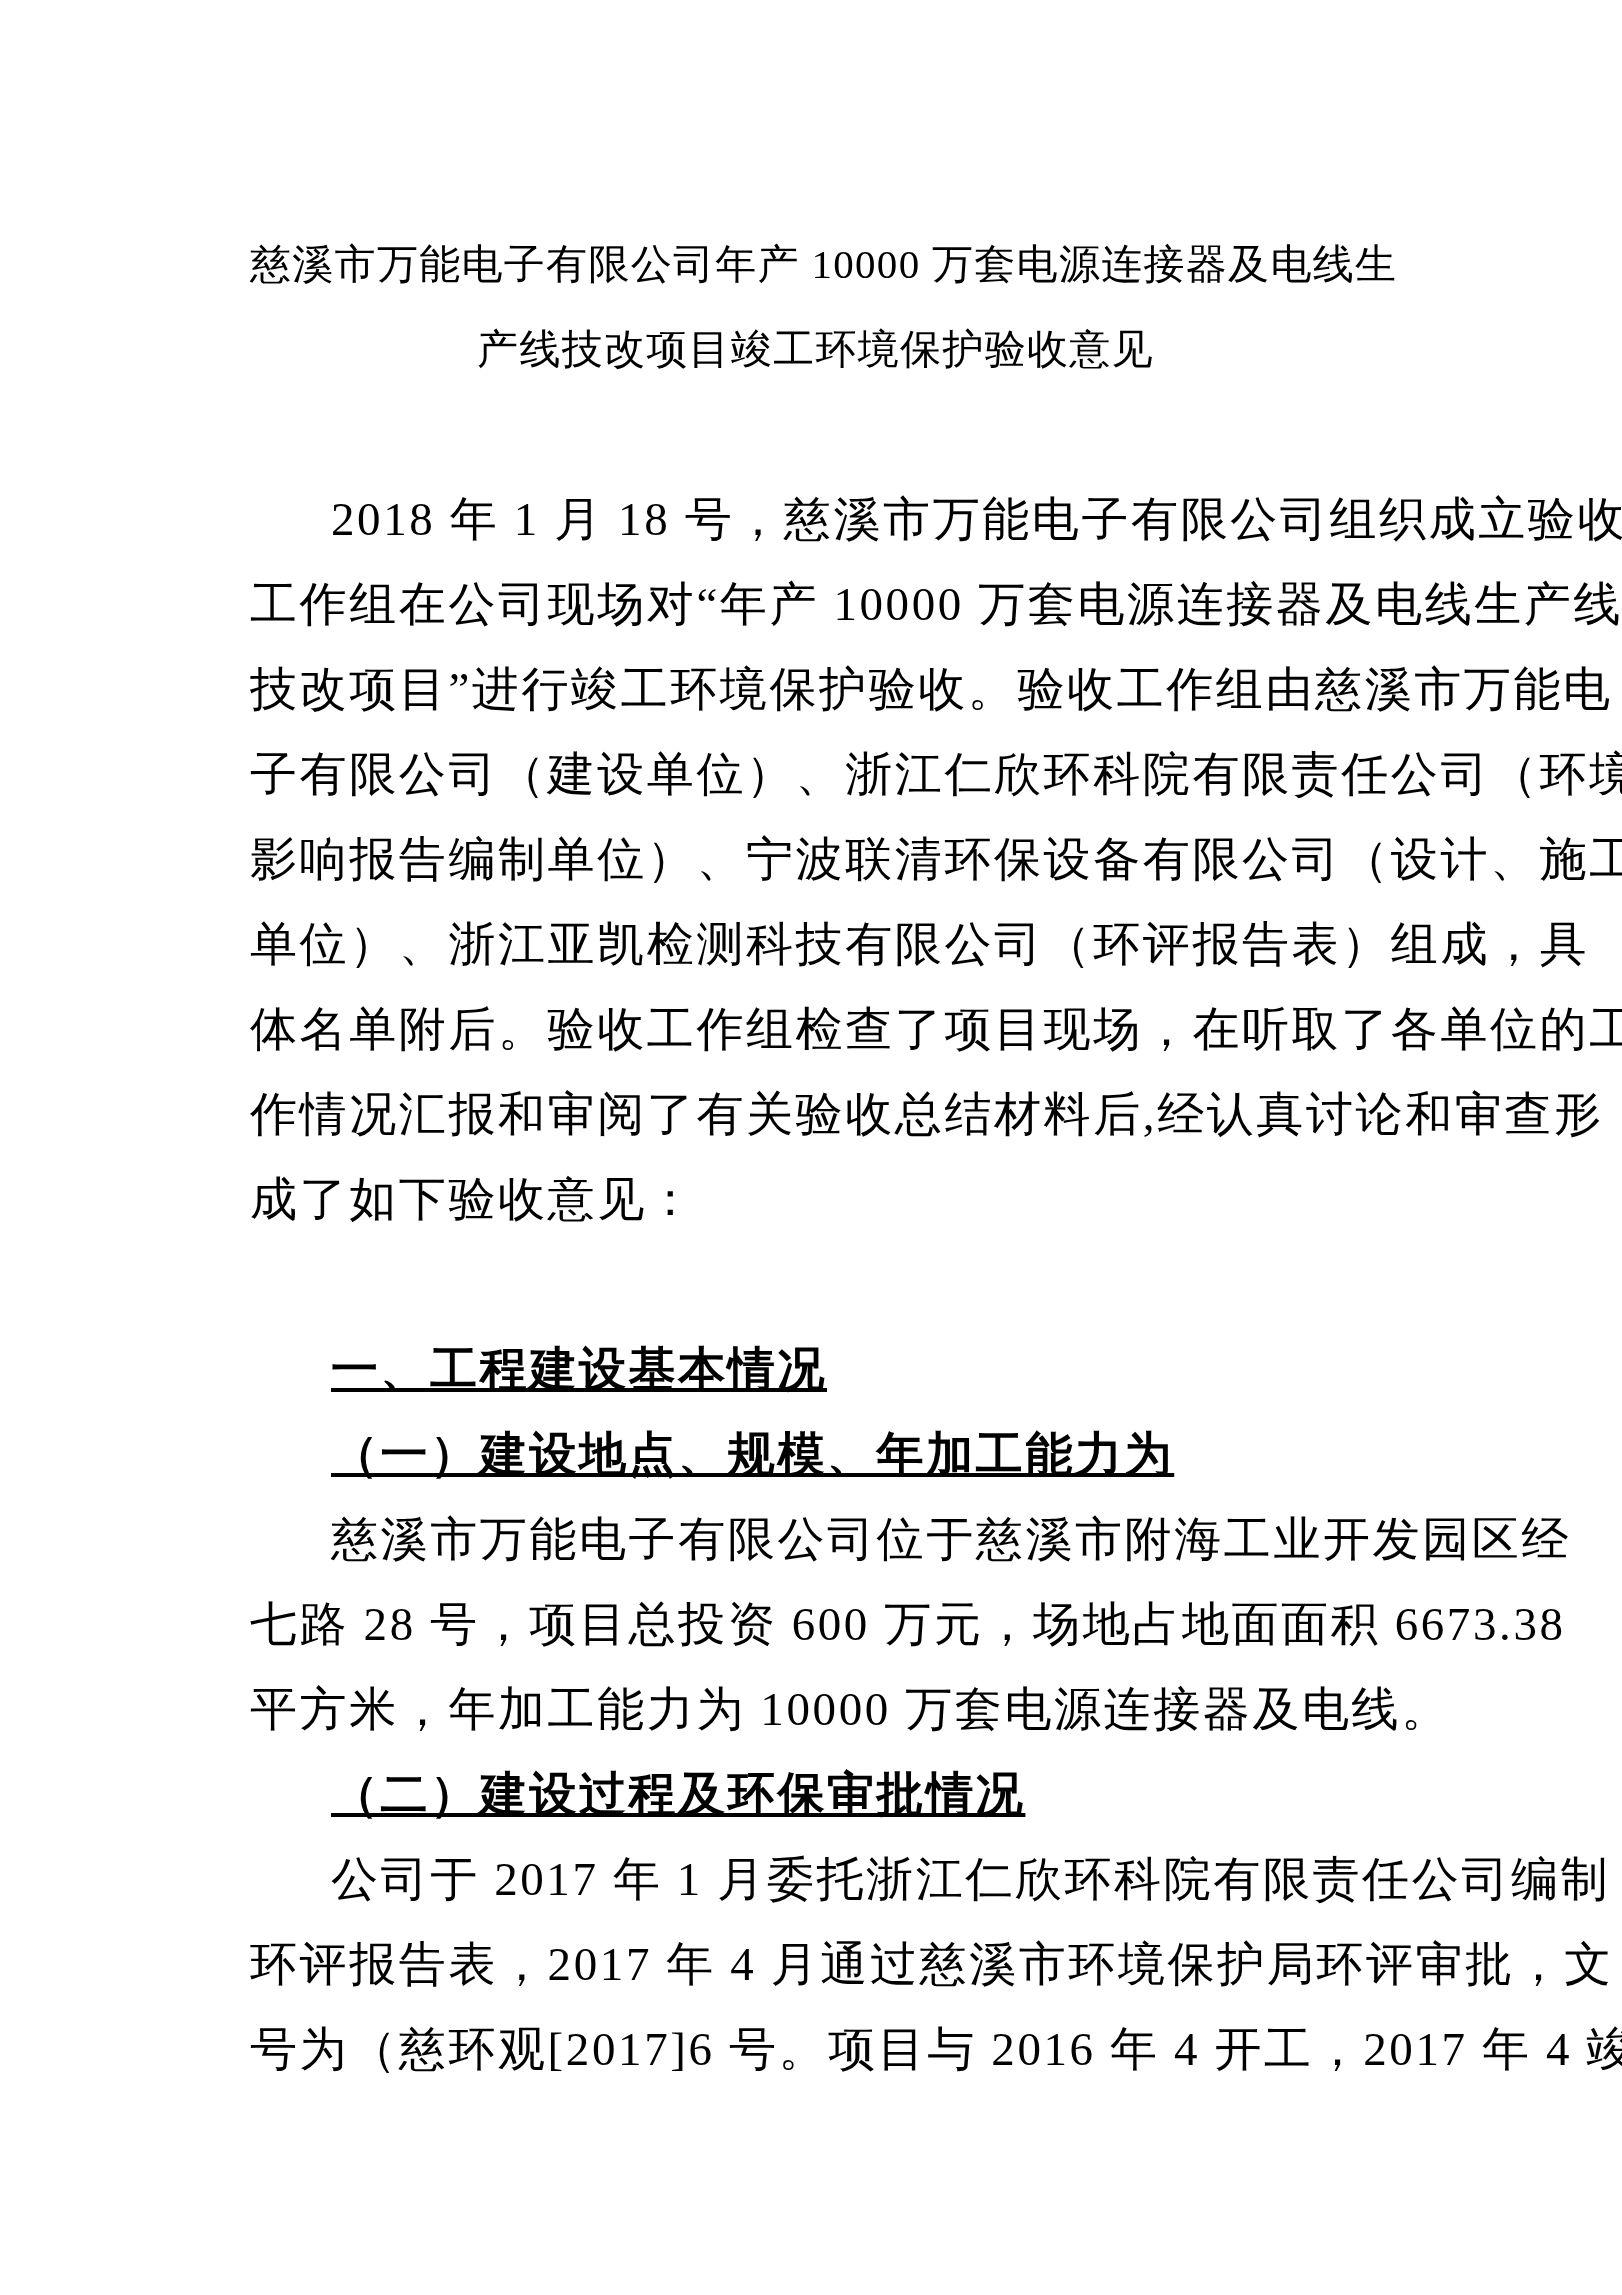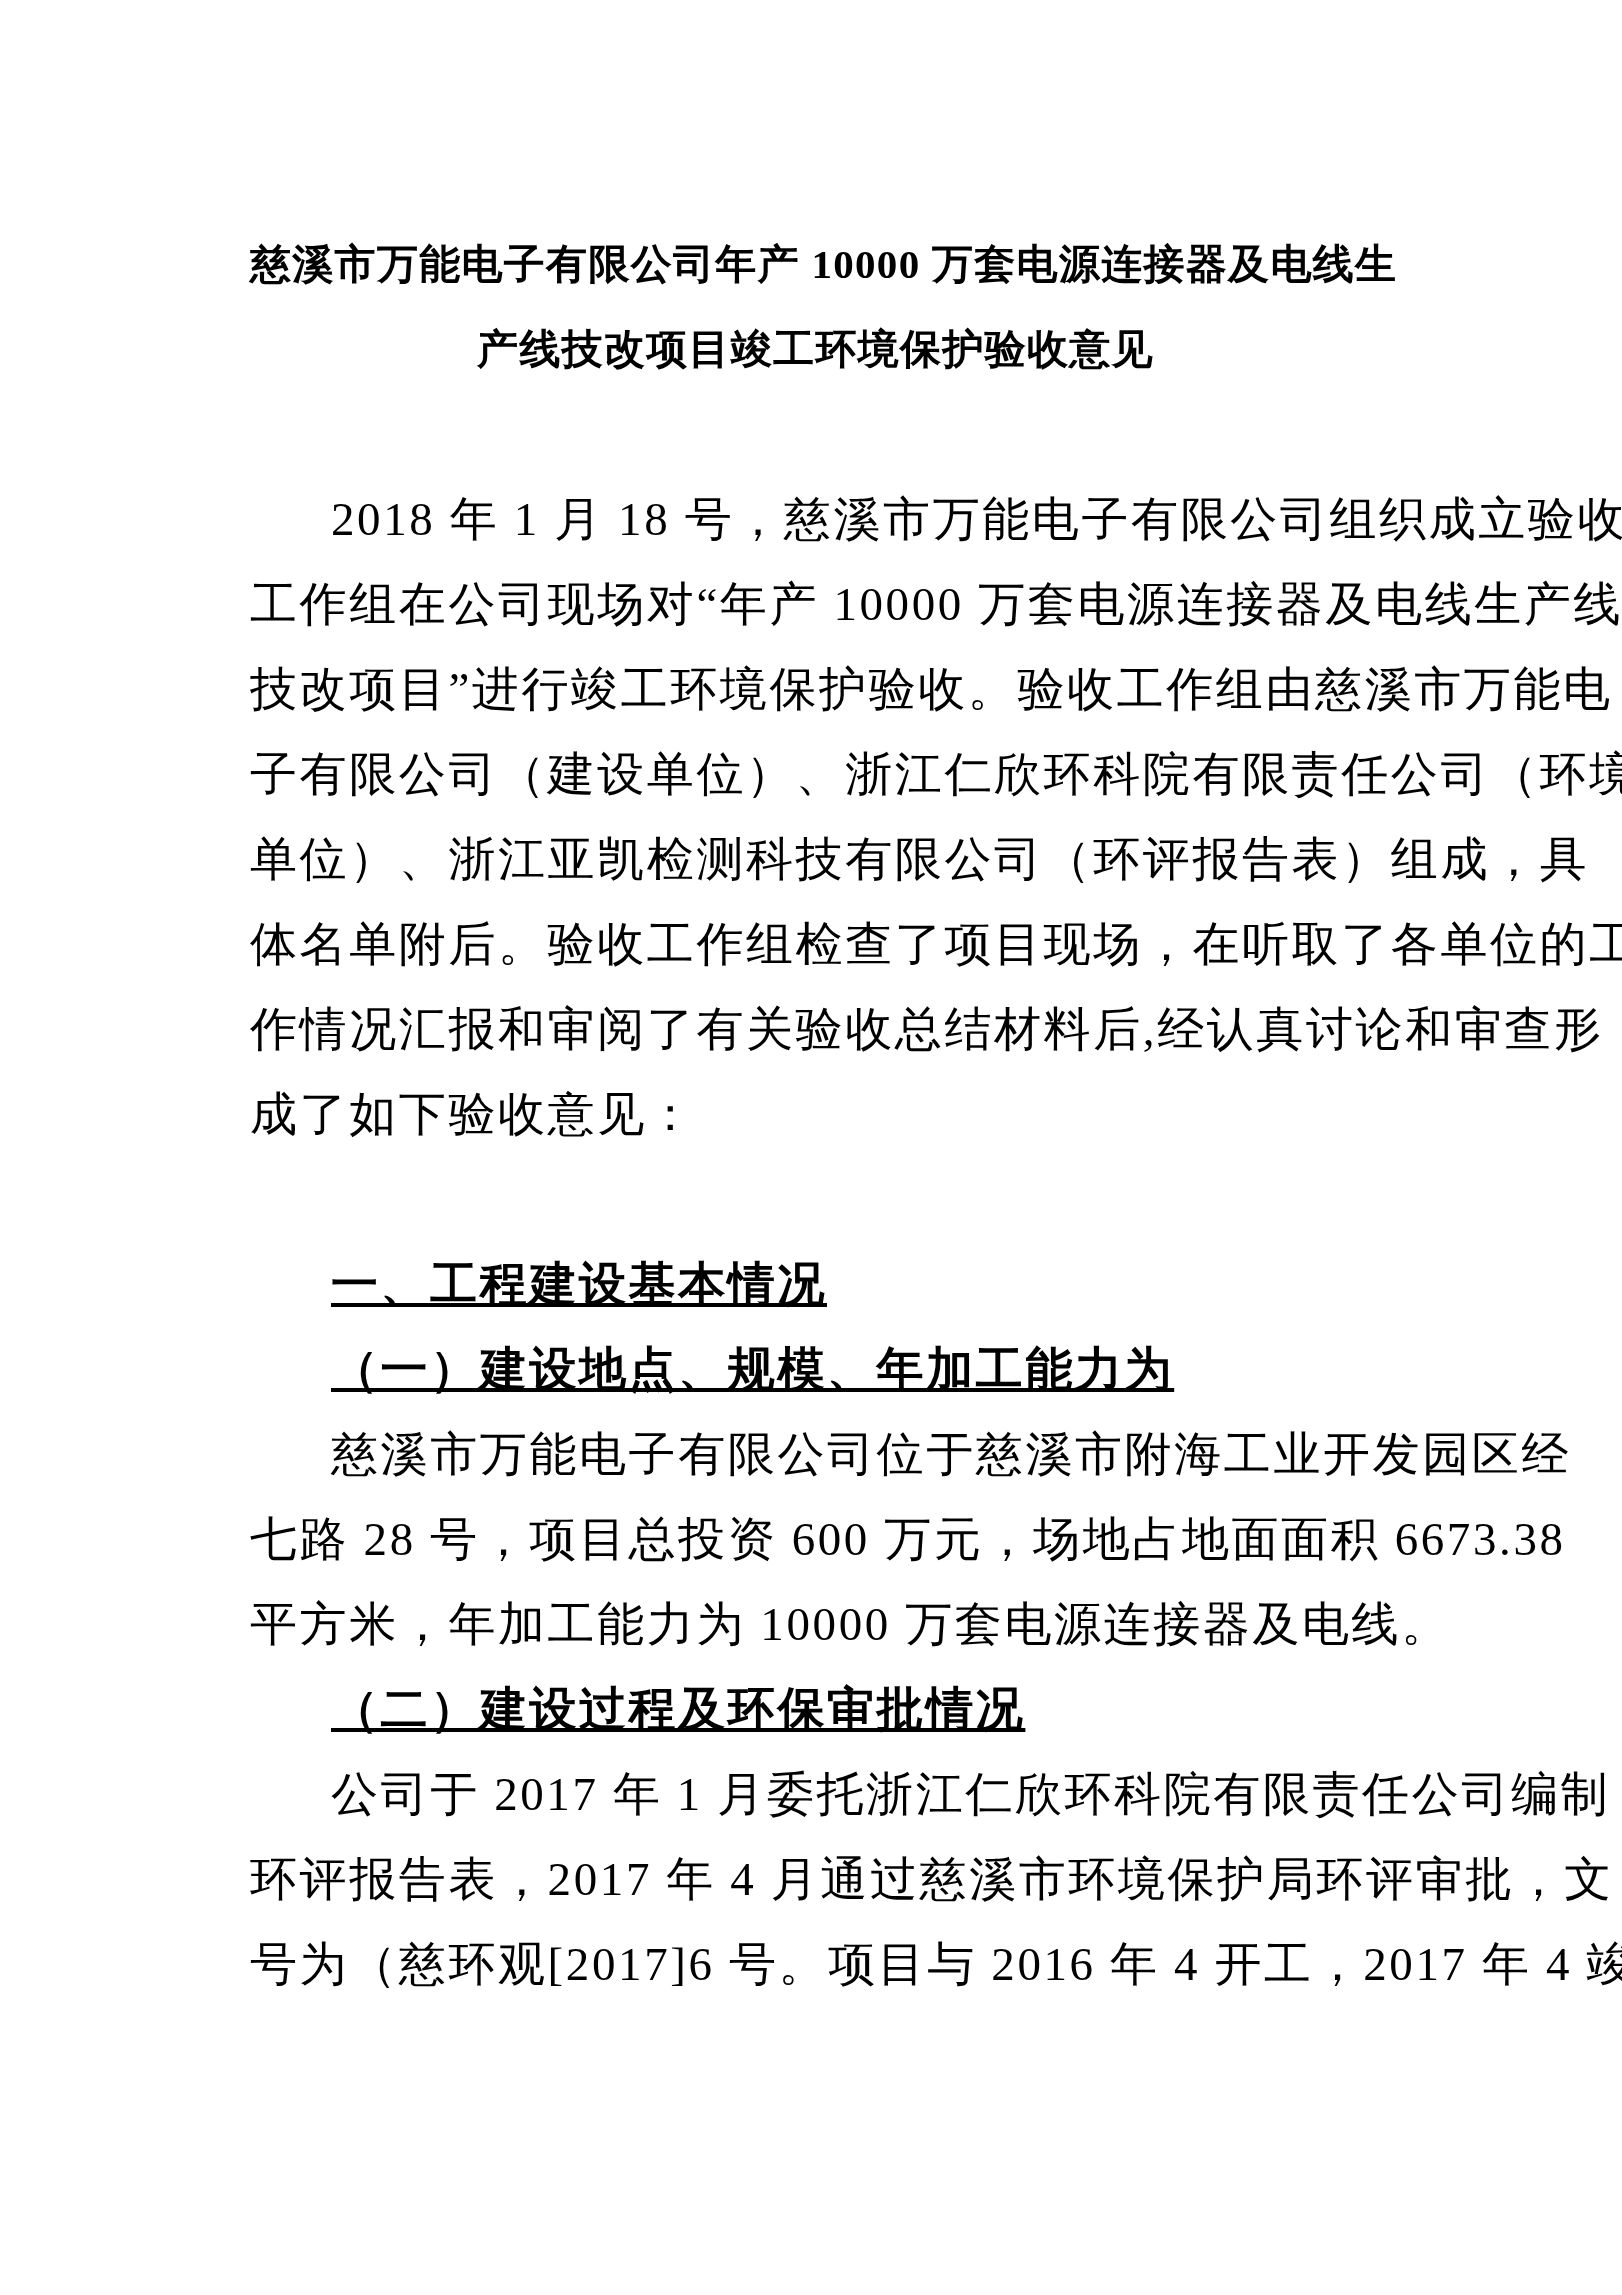--- a/index.html
+++ b/index.html
@@ -17,21 +17,21 @@
     overflow: hidden;
   }
   .doc {
     position: absolute;
     left: 250px;
     top: 222px;
     width: 1131px;
   }
   .title-line {
     font-size: 41px;
-    font-weight: 700;
+    font-weight: 400;
     line-height: 85px;
     text-align: center;
     letter-spacing: 1.3px;
     white-space: nowrap;
   }
   .line {
     font-size: 47px;
     line-height: 85px;
     letter-spacing: 2.6px;
     white-space: nowrap;
@@ -58,20 +58,21 @@
     <div class="title-block">
       <div class="title-line">慈溪市万能电子有限公司年产 10000 万套电源连接器及电线生</div>
       <div class="title-line">产线技改项目竣工环境保护验收意见</div>
     </div>
     <div class="spacer"></div>
     <div class="body-block">
         <div class="line indent">2018 年 1 月 18 号，慈溪市万能电子有限公司组织成立验收</div>
         <div class="line">工作组在公司现场对“年产 10000 万套电源连接器及电线生产线</div>
         <div class="line">技改项目”进行竣工环境保护验收。验收工作组由慈溪市万能电</div>
         <div class="line">子有限公司（建设单位）、浙江仁欣环科院有限责任公司（环境</div>
+        <div class="line">影响报告编制单位）、宁波联清环保设备有限公司（设计、施工</div>
         <div class="line">单位）、浙江亚凯检测科技有限公司（环评报告表）组成，具</div>
         <div class="line">体名单附后。验收工作组检查了项目现场，在听取了各单位的工</div>
         <div class="line">作情况汇报和审阅了有关验收总结材料后,经认真讨论和审查形</div>
         <div class="line">成了如下验收意见：</div>
         <div class="line blank"></div>
         <div class="line indent bold">一、工程建设基本情况</div>
         <div class="line indent bold">（一）建设地点、规模、年加工能力为</div>
         <div class="line indent">慈溪市万能电子有限公司位于慈溪市附海工业开发园区经</div>
         <div class="line">七路 28 号，项目总投资 600 万元，场地占地面面积 6673.38</div>
         <div class="line">平方米，年加工能力为 10000 万套电源连接器及电线。</div>

